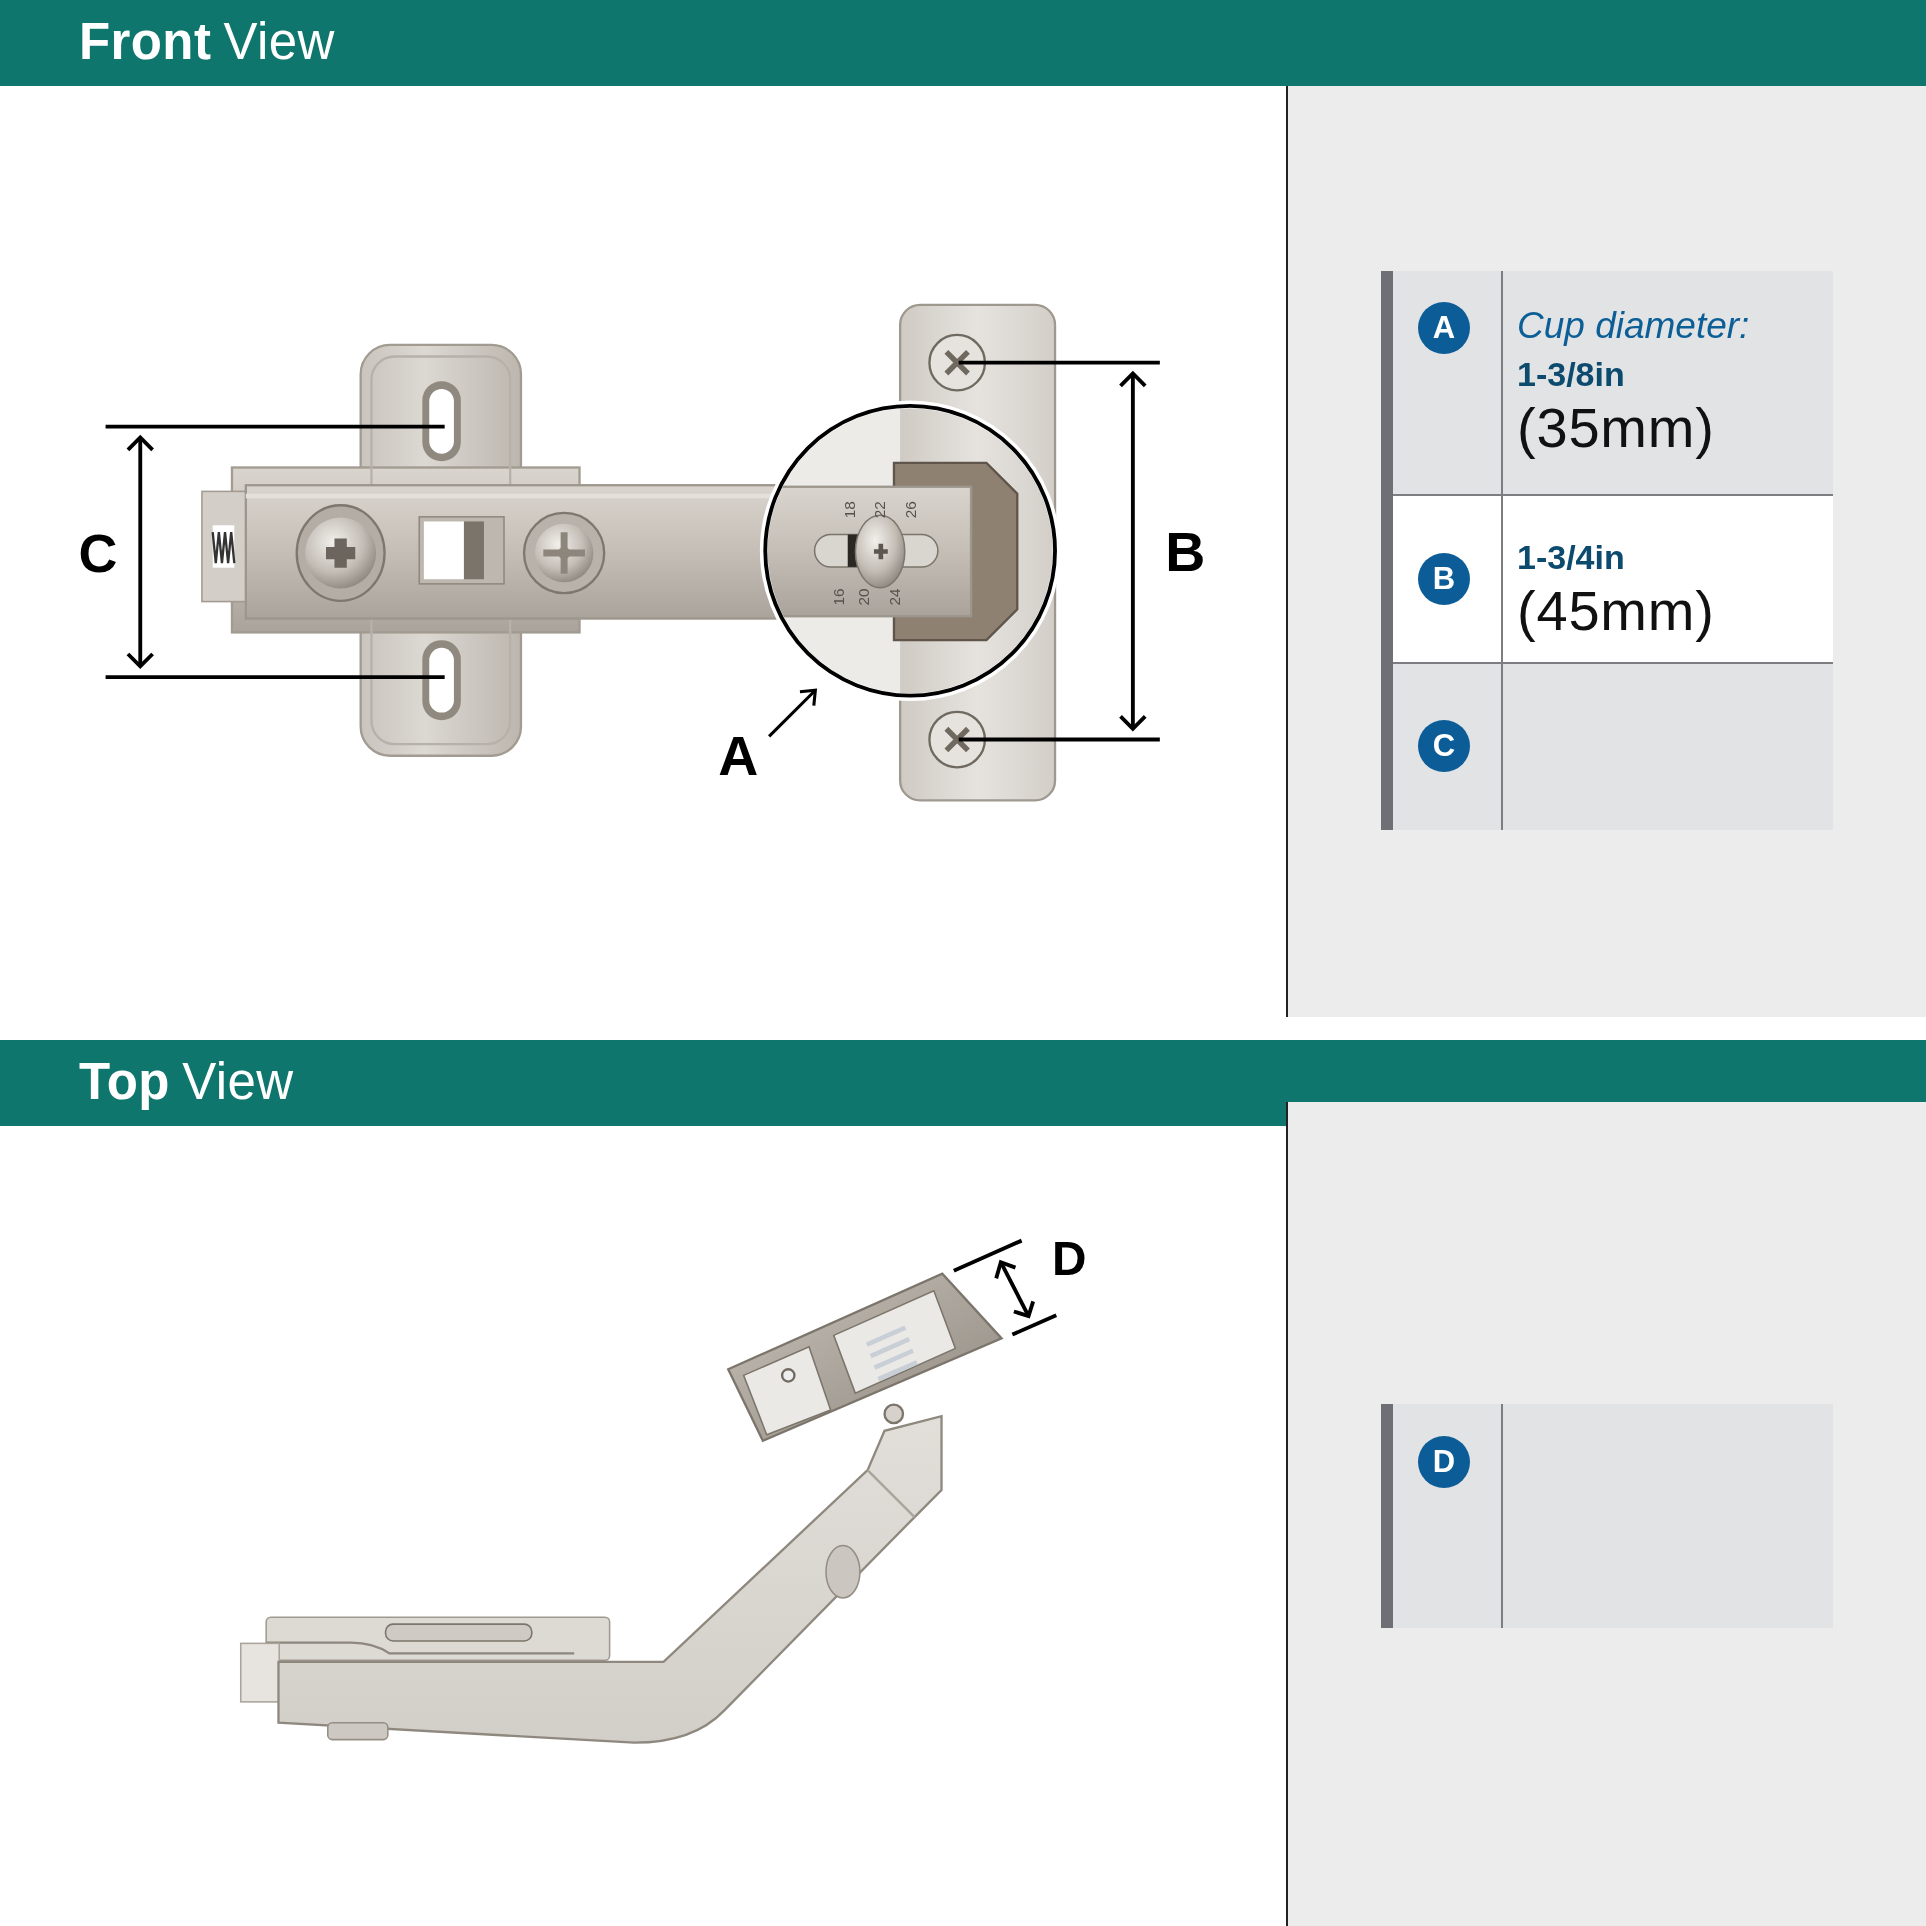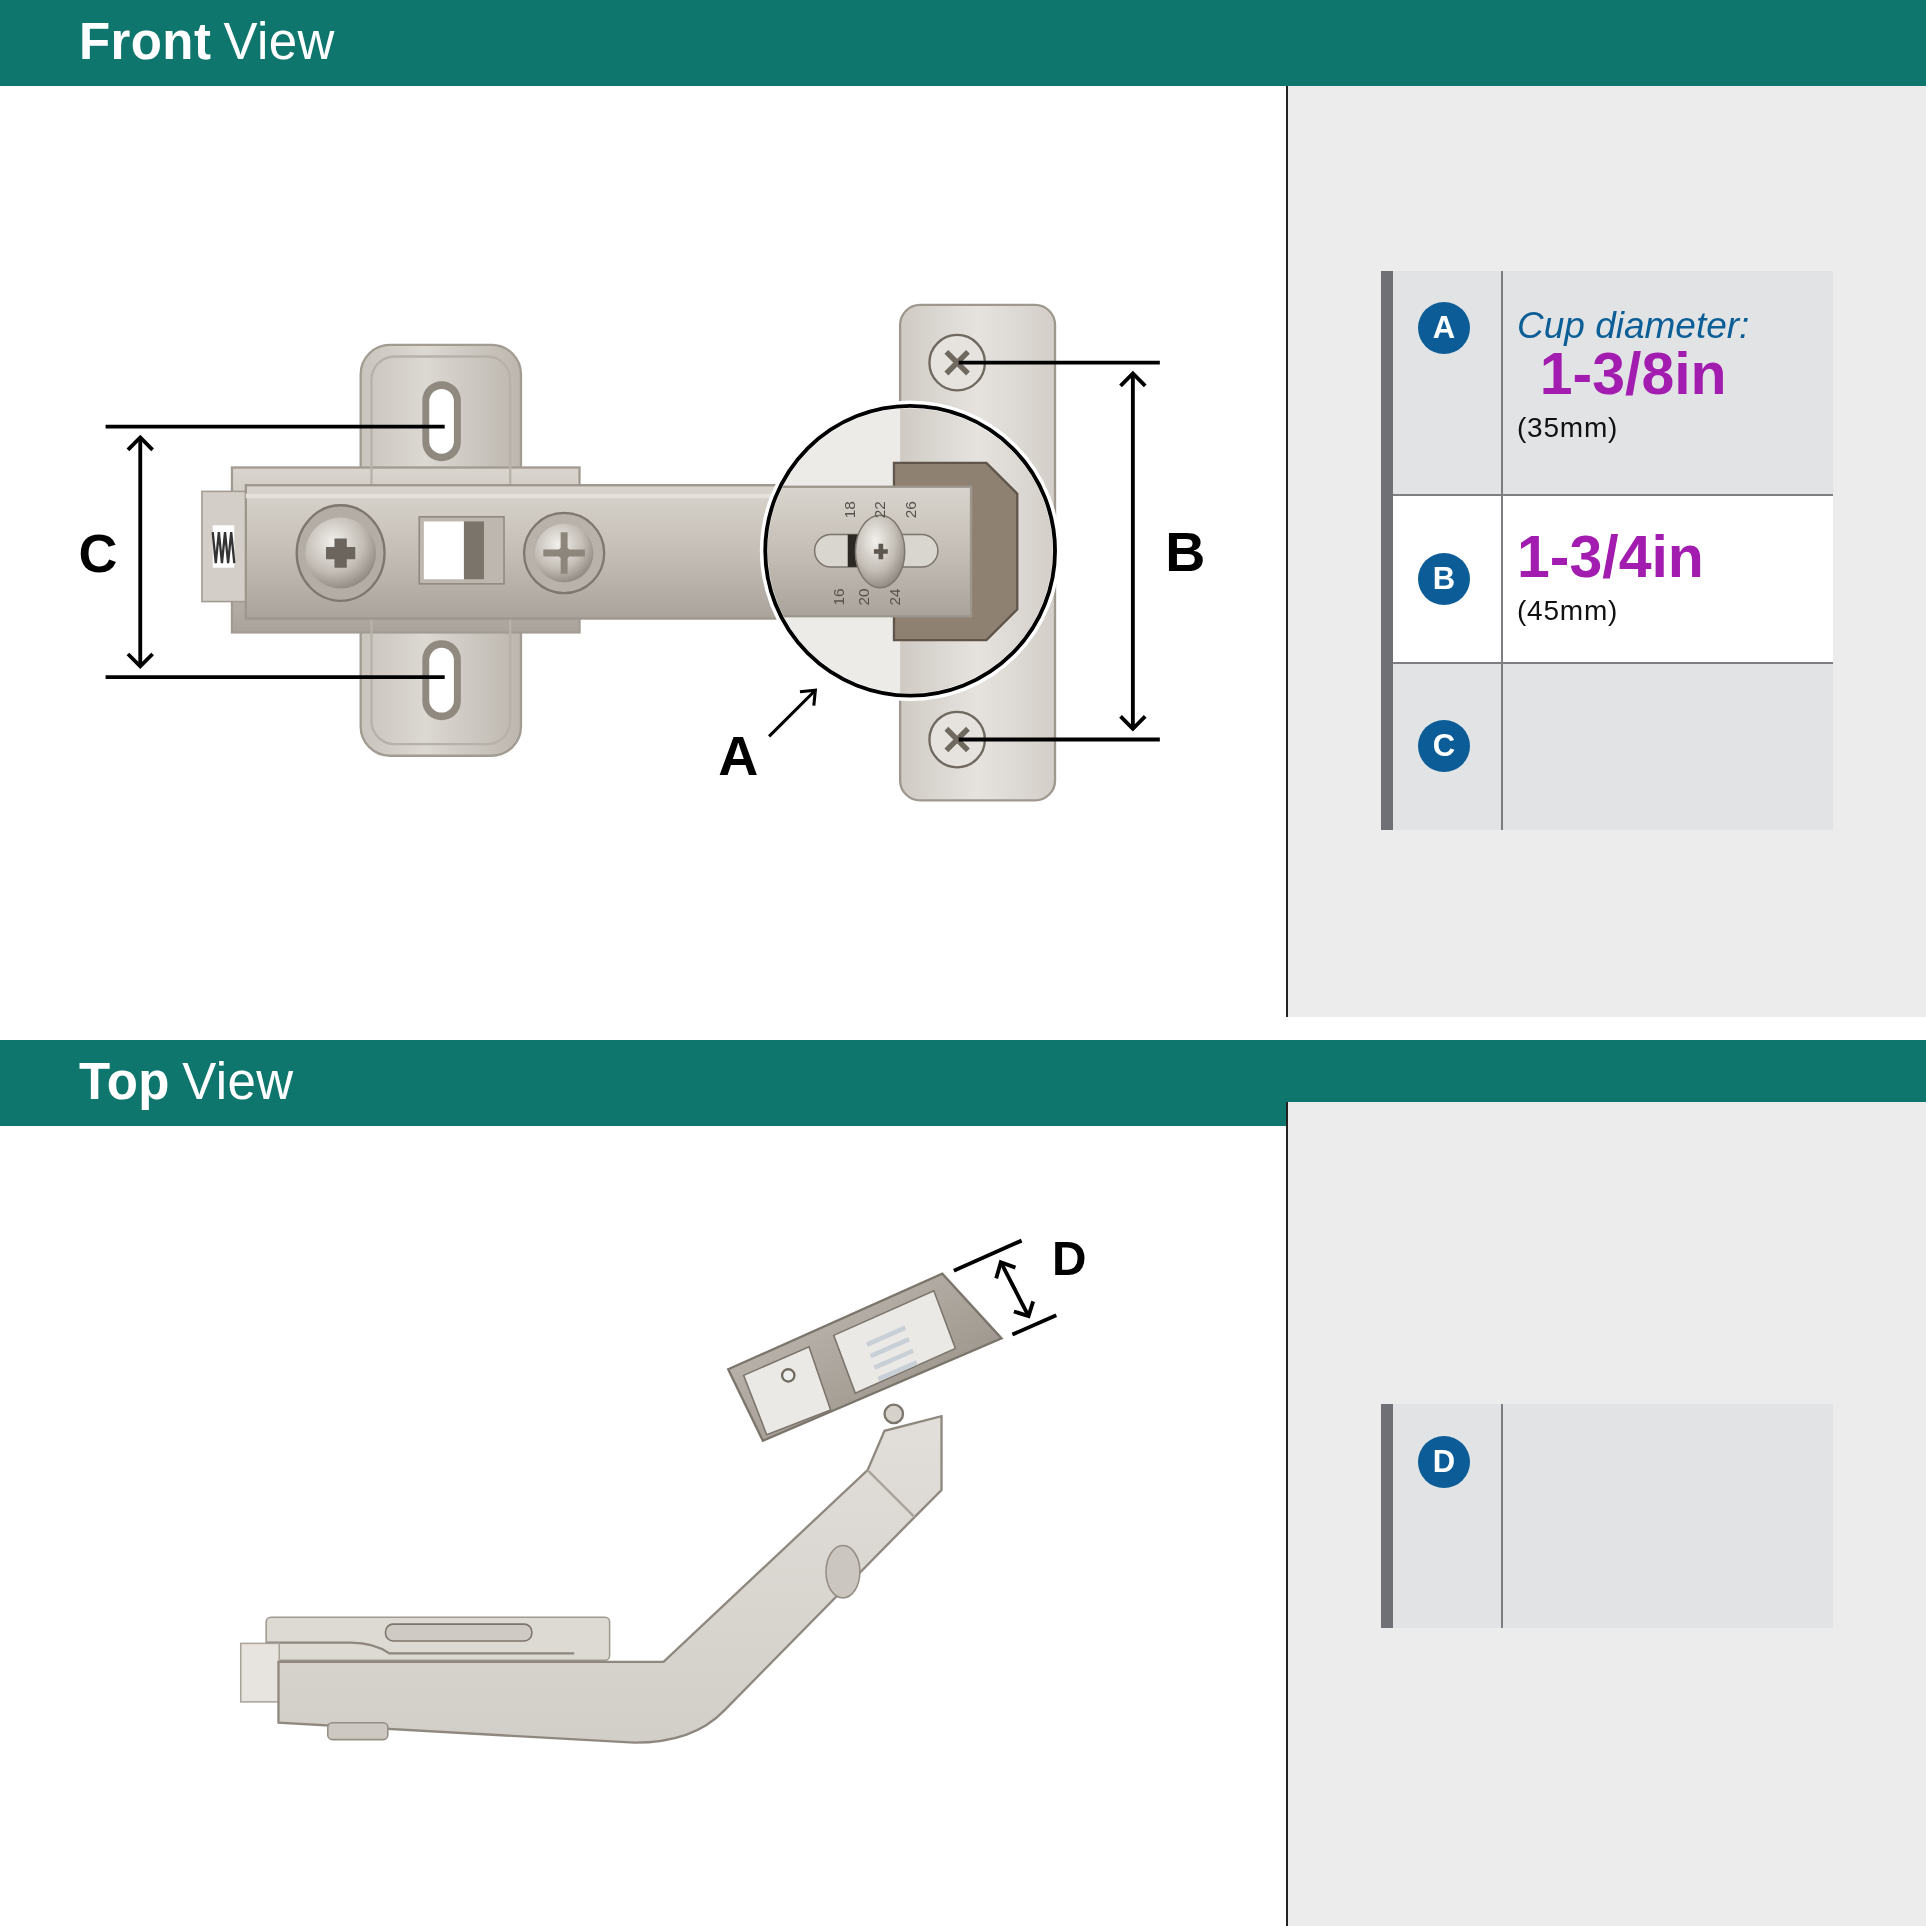--- a/index.html
+++ b/index.html
@@ -13,22 +13,22 @@
   .diagram { position:absolute; left:0; top:0; }
   .spec { position:absolute; left:1381px; width:452px; background:#e2e3e5; }
   .spec .edge { position:absolute; left:0; top:0; bottom:0; width:11.6px; background:#6f7075; }
   .spec .col-div { position:absolute; left:120px; top:0; bottom:0; width:1.5px; background:#7d7e82; }
   .spec .row { position:absolute; left:11.6px; right:0; }
   .spec .row.white { background:#ffffff; }
   .spec .row-line { position:absolute; left:11.6px; right:0; height:1.5px; background:#7d7e82; }
   .badge { position:absolute; width:52px; height:52px; border-radius:50%; background:#0c5d97; color:#fff; font-weight:700; font-size:31px; line-height:52px; text-align:center; }
   .spec .cell { position:absolute; left:136px; }
   .spec .label { color:#0b5e96; font-style:italic; font-size:37px; font-weight:400; line-height:43px; white-space:nowrap; }
-  .spec .imp { color:#a21caf; font-weight:700; font-size:59px; line-height:54px; white-space:nowrap;text-align:center; }
-  .spec .met { color:#111; font-weight:400; font-size:28px; line-height:54px; white-space:nowrap; letter-spacing:0.8px; }
+  .spec .imp { color:#0c4a6e; font-weight:700; font-size:34px; line-height:54px; white-space:nowrap; }
+  .spec .met { color:#111; font-weight:400; font-size:56px; line-height:54px; white-space:nowrap; letter-spacing:0.8px; }
   .dimlabel { font-family:"Liberation Sans", sans-serif; font-weight:700; fill:#000; }
   .scale { font-family:"Liberation Sans", sans-serif; font-size:20px; fill:#55514c; }
 </style>
 </head>
 <body>
 
 <div class="band" style="top:0;height:86px;">
   <div class="title" style="top:12.3px;">
     <b>Front</b><span class="light">View</span>
   </div>

